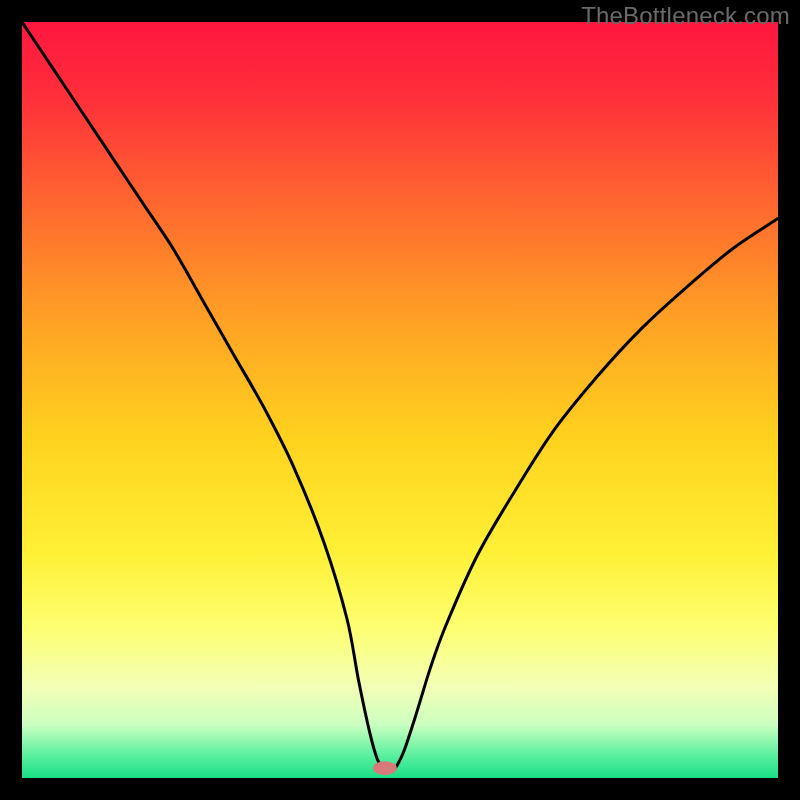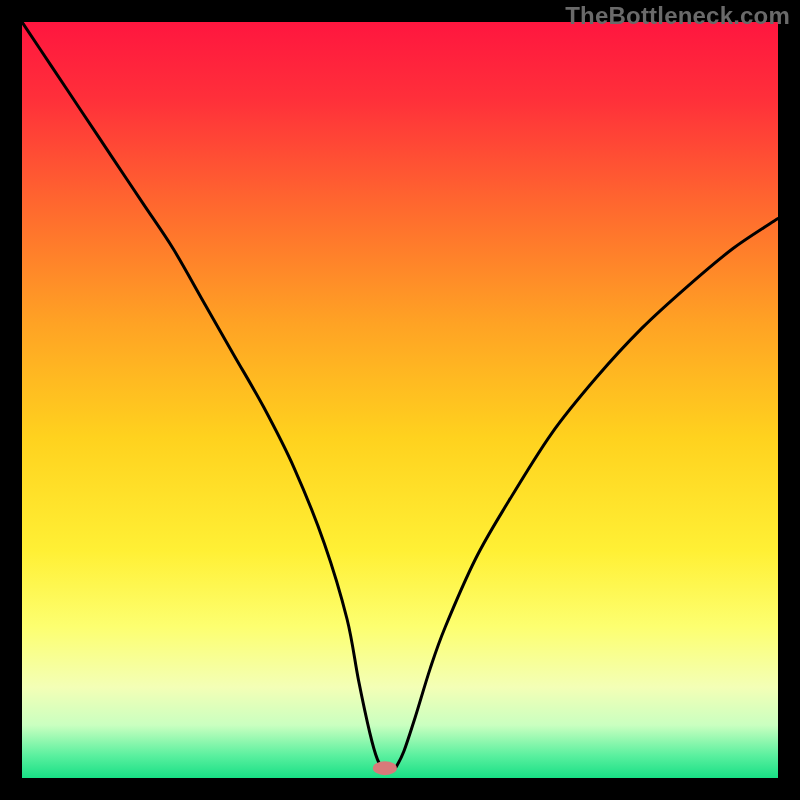--- a/index.html
+++ b/index.html
@@ -25,21 +25,21 @@
     width: 756px;
     height: 756px;
     overflow: hidden;
   }
   .watermark {
     position: absolute;
     top: 2px;
     right: 10px;
     font-family: Arial, Helvetica, sans-serif;
     font-size: 24px;
-    font-weight: 700;
+    font-weight: 400;
     color: #6a6a6a;
     letter-spacing: 0.2px;
     text-align: right;
   }
   svg { display: block; }
 </style>
 </head>
 <body>
 
 <div class="frame">

